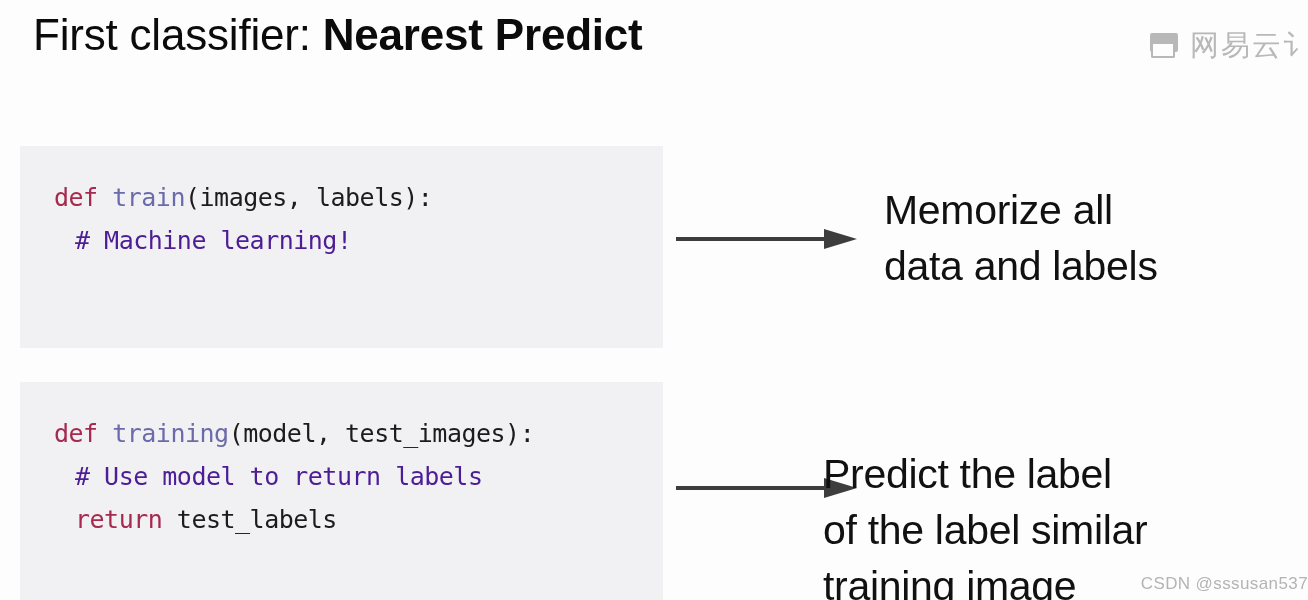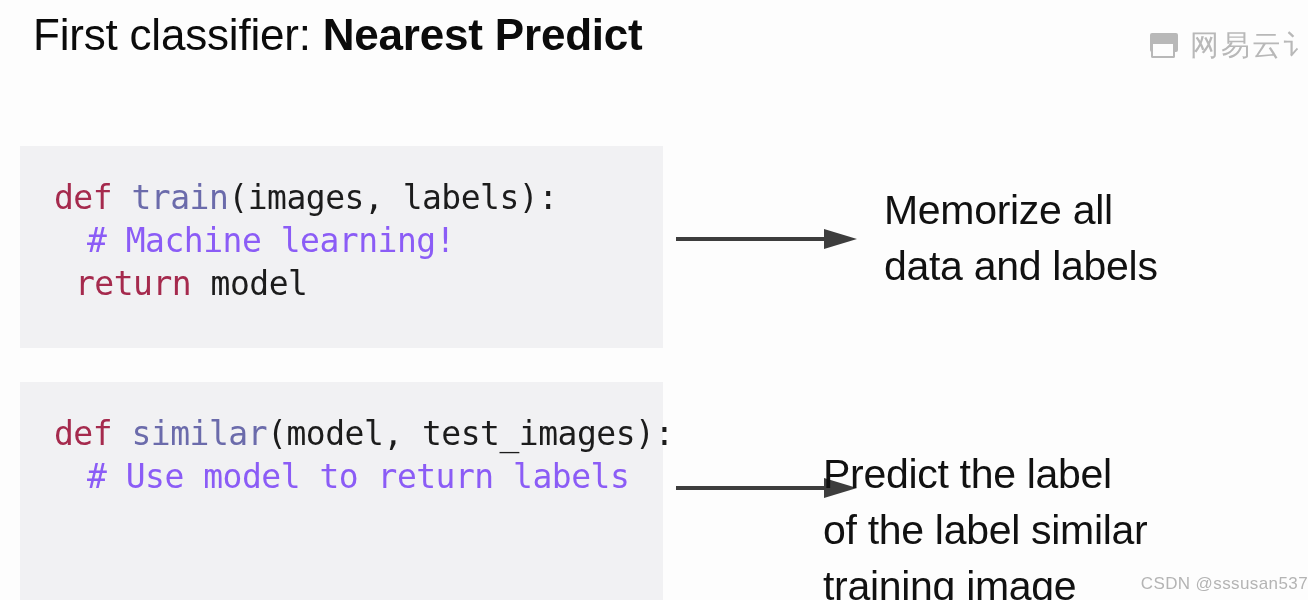--- a/index.html
+++ b/index.html
@@ -78,31 +78,31 @@
     width: 643px;
     background: #f1f1f3;
     box-sizing: border-box;
     padding: 30px 0 30px 34px;
   }
   #code-block-train   { top: 146px; height: 202px; }
   #code-block-predict { top: 382px; height: 218px; }
 
   .code-line {
     font-family: "DejaVu Sans Mono", monospace;
-    font-size: 33px;
+    font-size: 25px;
     line-height: 43px;
     white-space: pre;
     letter-spacing: -0.5px;
   }
   .code-line.indented { padding-left: 21px; }
 
   .tok-kw      { color: #a52a4d; }
   .tok-fn      { color: #6b6bab; }
   .tok-plain   { color: #1c1c1c; }
-  .tok-comment { color: #8b5cf6; margin-left: 12px; }
+  .tok-comment { color: #4c1d95; }
 
   
   .arrow {
     position: absolute;
     left: 676px;
     width: 182px;
     height: 24px;
   }
   #arrow-train   { top: 227px; }
   #arrow-predict { top: 476px; }
@@ -144,26 +144,26 @@
   <span class="ne-mark">
     <span class="ne-screen"></span>
     <span class="ne-page"></span>
   </span>
   <span class="ne-text">网易云讠</span>
 </div>
 
 <div class="code-block" id="code-block-train">
   <div class="code-line"><span class="tok-kw">def </span><span class="tok-fn">train</span><span class="tok-plain">(images, labels):</span></div>
   <div class="code-line indented"><span class="tok-comment"># Machine learning!</span></div>
-  <div class="code-line indented"><span class="tok-kw">return </span><span class="tok-plain">model</span></div>
 </div>
 
 <div class="code-block" id="code-block-predict">
-  <div class="code-line"><span class="tok-kw">def </span><span class="tok-fn">similar</span><span class="tok-plain">(model, test_images):</span></div>
+  <div class="code-line"><span class="tok-kw">def </span><span class="tok-fn">training</span><span class="tok-plain">(model, test_images):</span></div>
   <div class="code-line indented"><span class="tok-comment"># Use model to return labels</span></div>
+  <div class="code-line indented"><span class="tok-kw">return </span><span class="tok-plain">test_labels</span></div>
 </div>
 
 <div class="arrow" id="arrow-train">
   <svg width="182" height="24" viewBox="0 0 182 24">
     <line x1="0" y1="12" x2="152" y2="12" stroke="#3d3d3d" stroke-width="4"></line>
     <polygon points="148,2 181,12 148,22" fill="#3d3d3d"></polygon>
   </svg>
 </div>
 <div class="arrow" id="arrow-predict">
   <svg width="182" height="24" viewBox="0 0 182 24">

